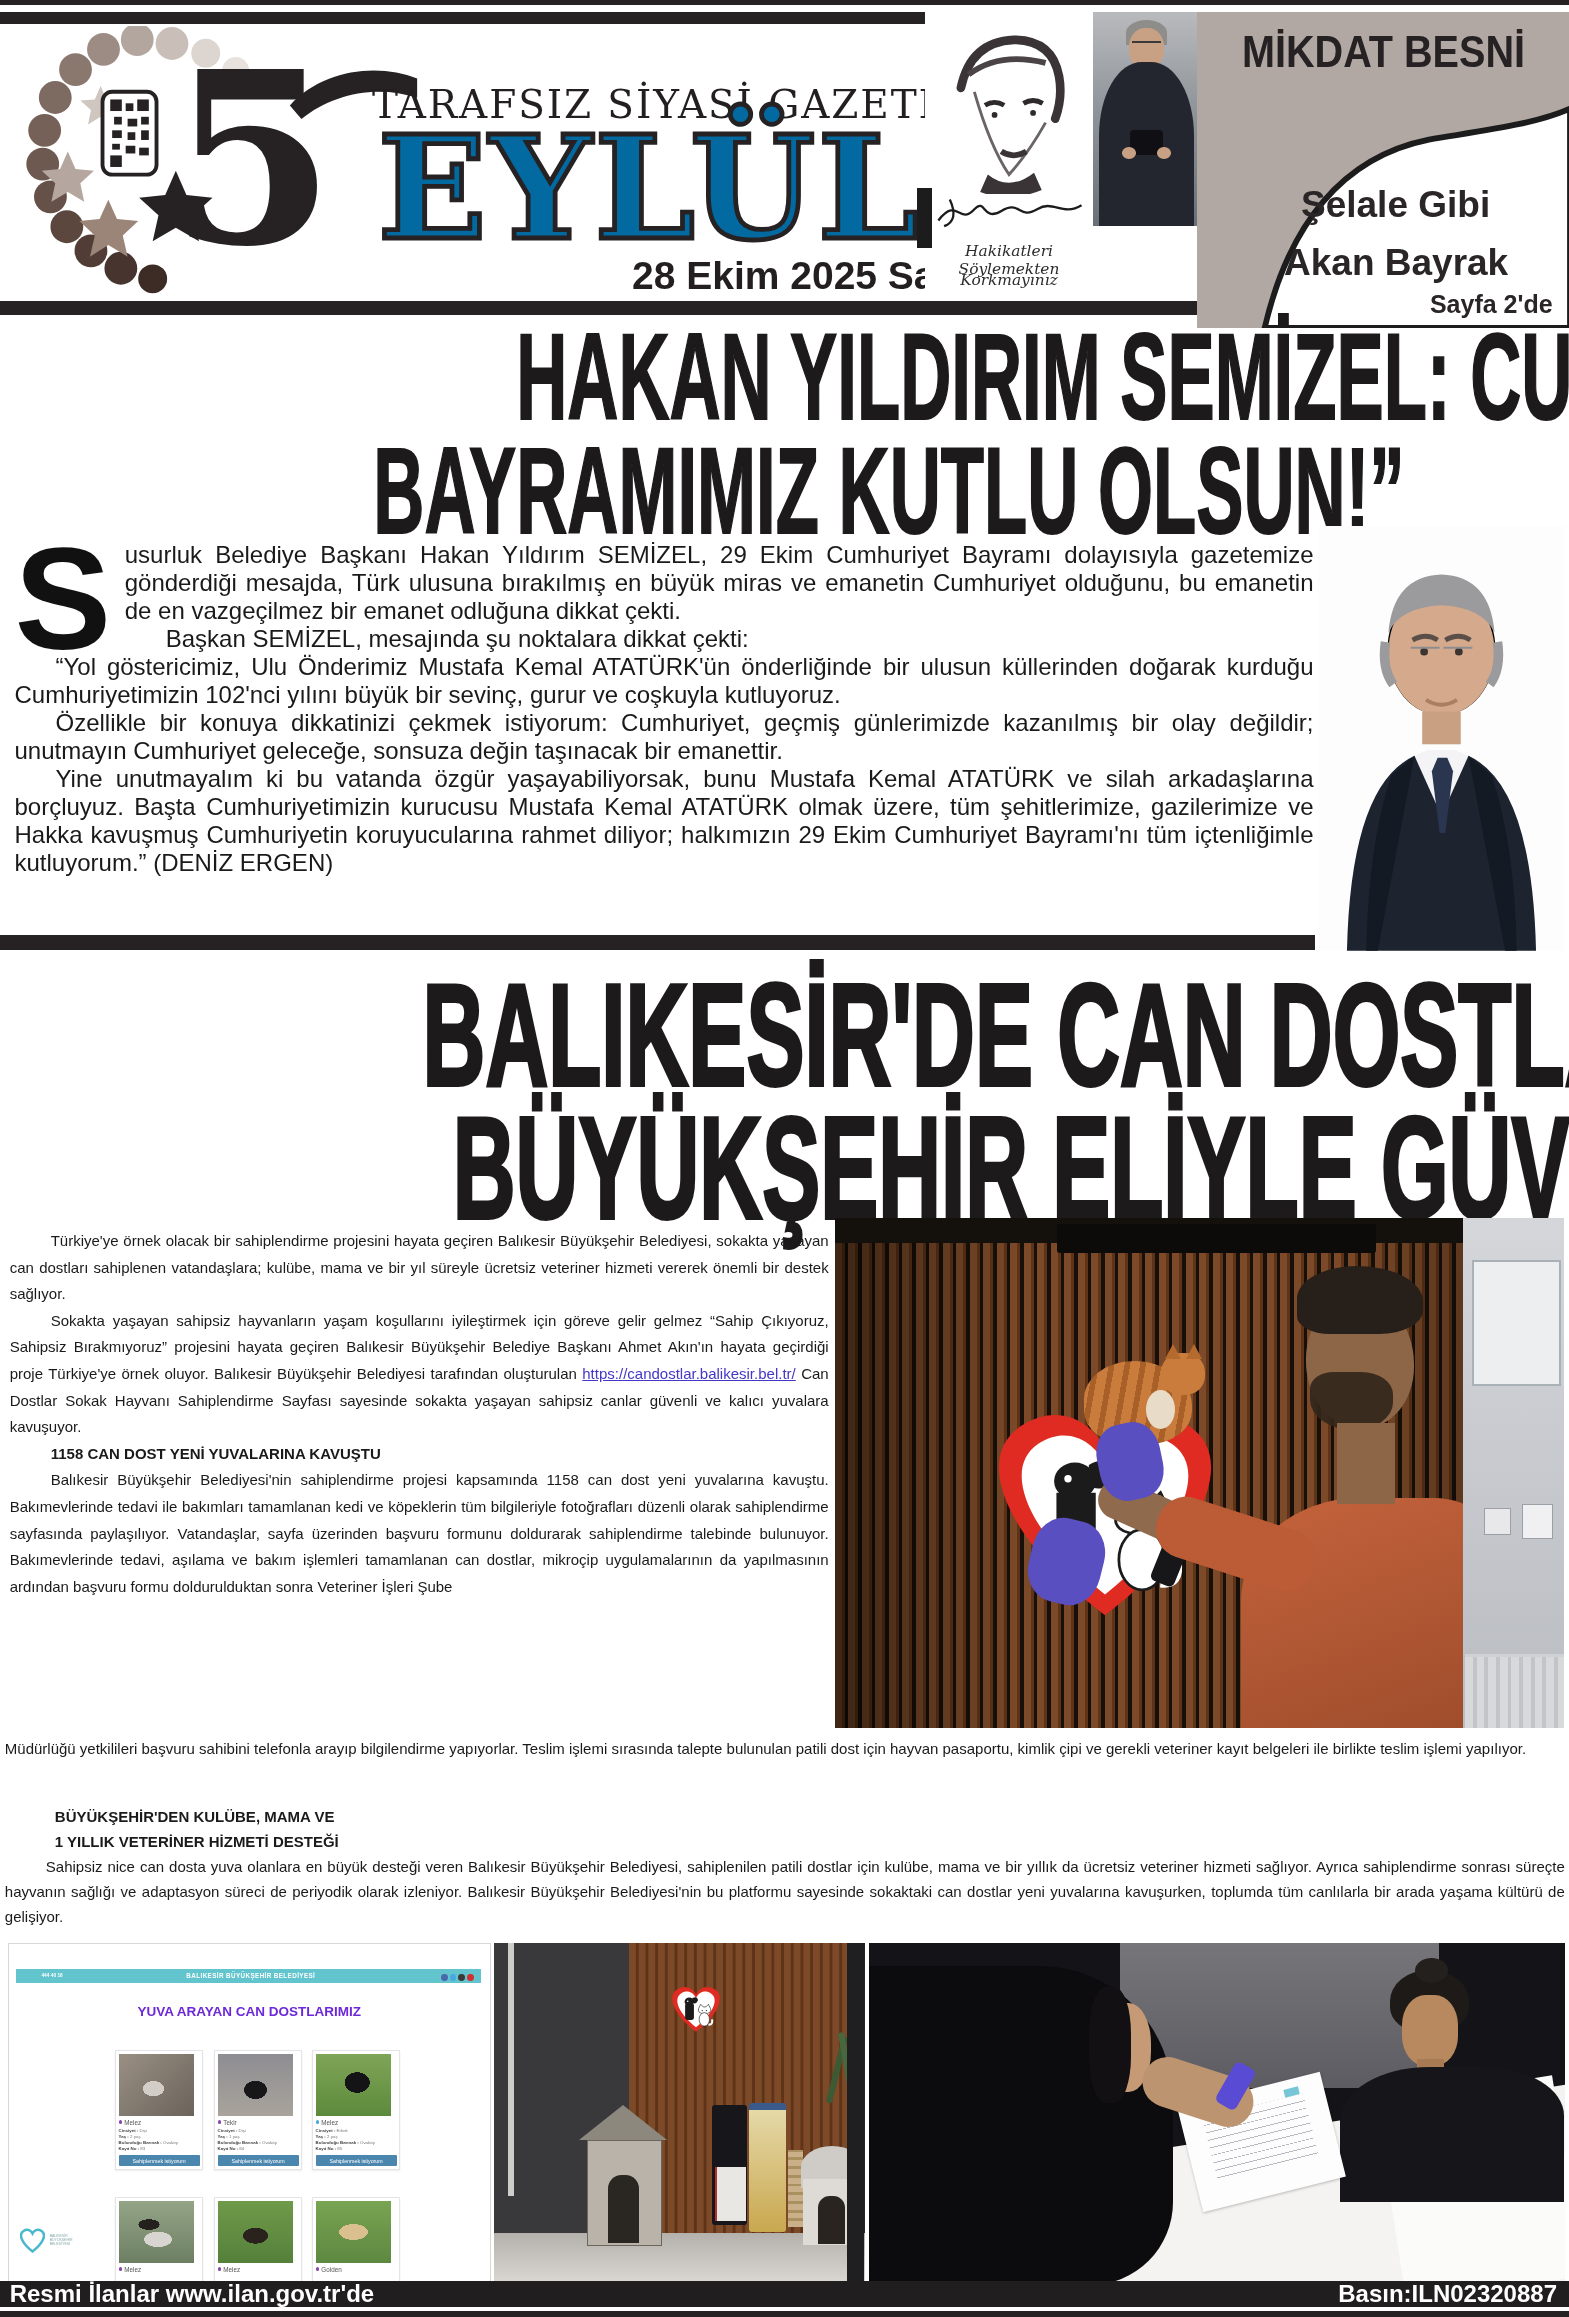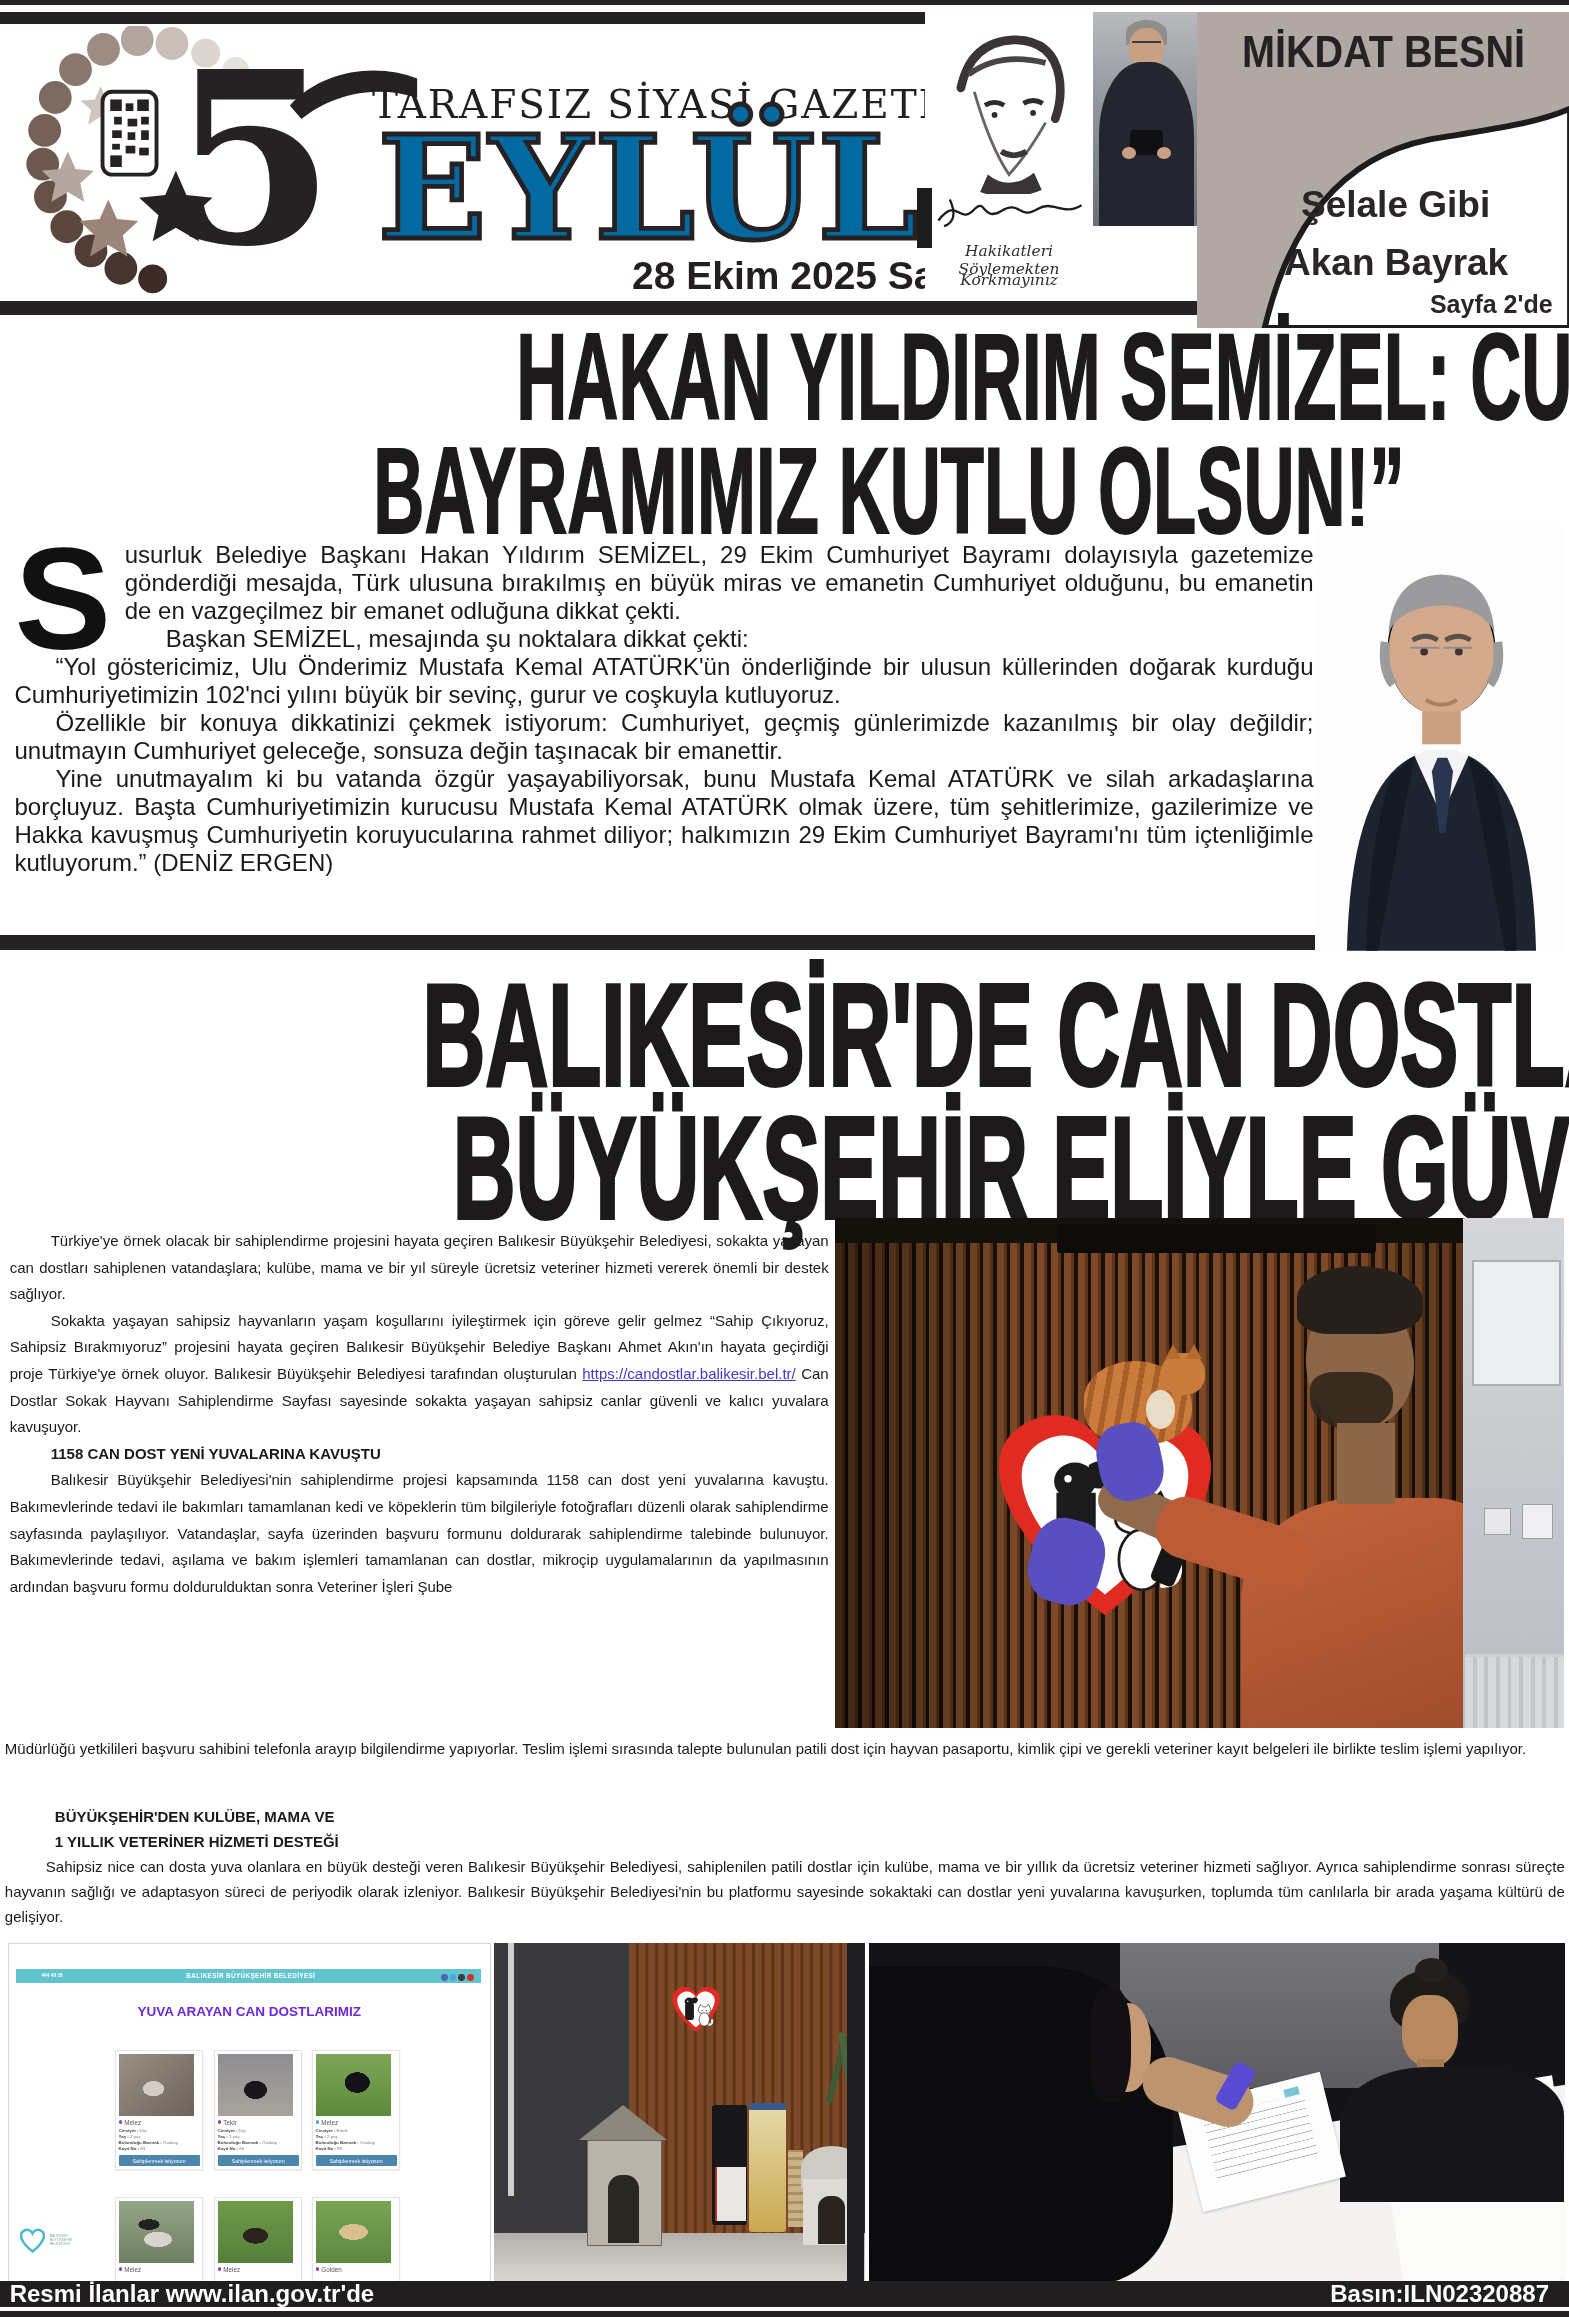--- a/index.html
+++ b/index.html
@@ -380,18 +380,18 @@
     <div class="abs" style="left:415px;top:145px;width:15.4px;height:7.7px;background:#77c6d8;transform:rotate(-14deg);"></div>
     <div class="abs" style="left:-15.4px;top:23px;width:319px;height:319px;background:#0c0b0d;border-radius:0 42% 26% 0;"></div>
     <div class="abs" style="left:232px;top:60px;width:50px;height:89px;background:#c59a74;border-radius:45%;"></div>
     <div class="abs" style="left:220px;top:44px;width:42px;height:116px;background:#121012;border-radius:40%;"></div>
     <div class="abs" style="left:272px;top:124px;width:114px;height:50px;background:#bd9470;border-radius:25px;transform:rotate(18deg);"></div>
     <div class="abs" style="left:355px;top:120px;width:23px;height:46px;background:#5a4bd4;border-radius:5.8px;transform:rotate(30deg);"></div>
   </div>
 
   <div class="abs" id="footer" style="left:0;top:2281px;width:1570px;height:26px;display:flex;align-items:center;">
     <span style="margin-left:9.7px;">Resmi İlanlar www.ilan.gov.tr'de</span>
-    <span style="margin-left:auto;margin-right:21px;">Basın:ILN02320887</span>
+    <span style="margin-left:auto;margin-right:13px;">Basın:ILN02320887</span>
   </div>
   <div class="abs bar" style="left:0;top:2311px;width:1570px;height:5.8px;"></div>
 
 </div>
 
 
 </body></html>

